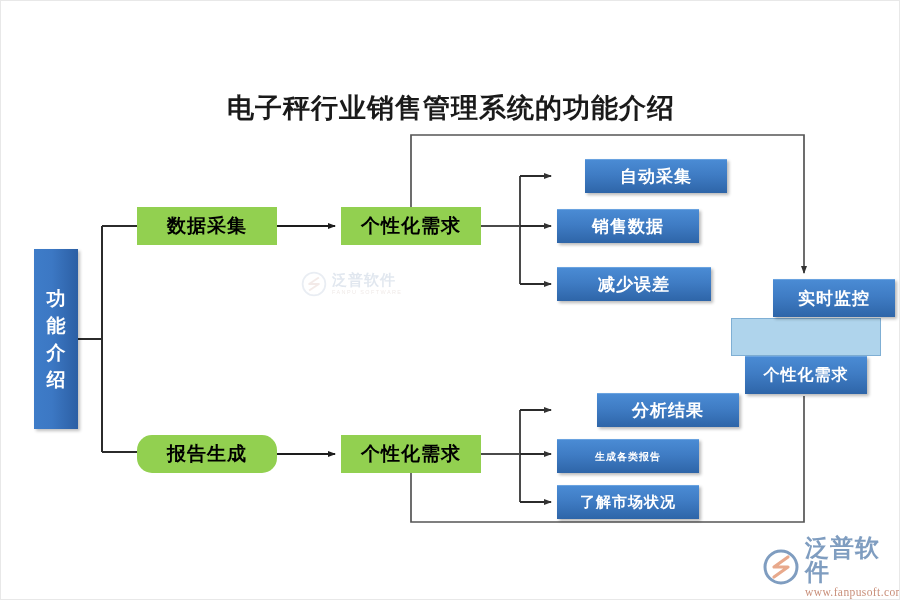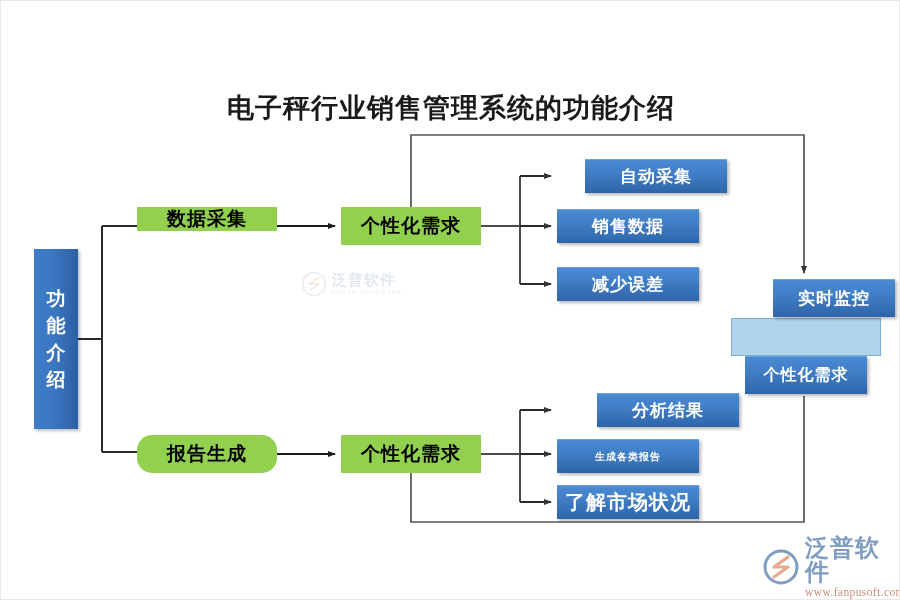--- a/index.html
+++ b/index.html
@@ -201,32 +201,32 @@
     <path d="M410,472 L410,521 L803,521 L803,395" stroke="#555555" stroke-width="1.7" fill="none"></path>
   </svg>
 
   <div class="node" id="node-root" style="left: 33px; top: 248px; width: 44px; height: 180px;">
     <span class="ch">功</span>
     <span class="ch">能</span>
     <span class="ch">介</span>
     <span class="ch">绍</span>
   </div>
 
-  <div class="node node-green" style="left:136px;top:206px;width:140px;height:24px;">数据采集</div>
+  <div class="node node-green" style="left:136px;top:206px;width:140px;height:38px;">数据采集</div>
   <div class="node node-green" style="left:340px;top:206px;width:140px;height:38px;">个性化需求</div>
   <div class="node node-green" style="left:136px;top:434px;width:140px;height:38px;border-radius:15px;">报告生成</div>
   <div class="node node-green" style="left:340px;top:434px;width:140px;height:38px;">个性化需求</div>
 
   <div class="node node-blue" style="left:556px;top:158px;width:142px;height:34px;margin-left:28px;">自动采集</div>
   <div class="node node-blue" style="left:556px;top:208px;width:142px;height:34px;">销售数据</div>
-  <div class="node node-blue" style="left:556px;top:266px;width:142px;height:34px;">减少误差</div>
+  <div class="node node-blue" style="left:556px;top:266px;width:154px;height:34px;">减少误差</div>
 
   <div class="node node-blue" style="left:556px;top:392px;width:142px;height:34px;margin-left:40px;">分析结果</div>
   <div class="node node-blue" style="left:556px;top:438px;width:142px;height:34px;font-size:10px;">生成各类报告</div>
-  <div class="node node-blue" style="left:556px;top:484px;width:142px;height:34px;font-size:20px;">了解市场状况</div>
+  <div class="node node-blue" style="left:556px;top:484px;width:142px;height:34px;font-size:15px;">了解市场状况</div>
 
   <div id="accent-rect" style="left:730px;top:317px;width:150px;height:38px;"></div>
 
   <div class="node node-blue" style="left:772px;top:278px;width:122px;height:38px;">实时监控</div>
   <div class="node node-blue" style="left:744px;top:355px;width:122px;height:38px;font-size:16px;">个性化需求</div>
 
   <div id="watermark">
     <div class="wm-mark">
       <svg viewBox="0 0 32 32" width="26" height="26">
         <path d="M16,2 A14,14 0 1,0 16,30 A14,14 0 1,0 16,2 Z" fill="none" stroke="#b8c6d8" stroke-width="2.2"></path>

